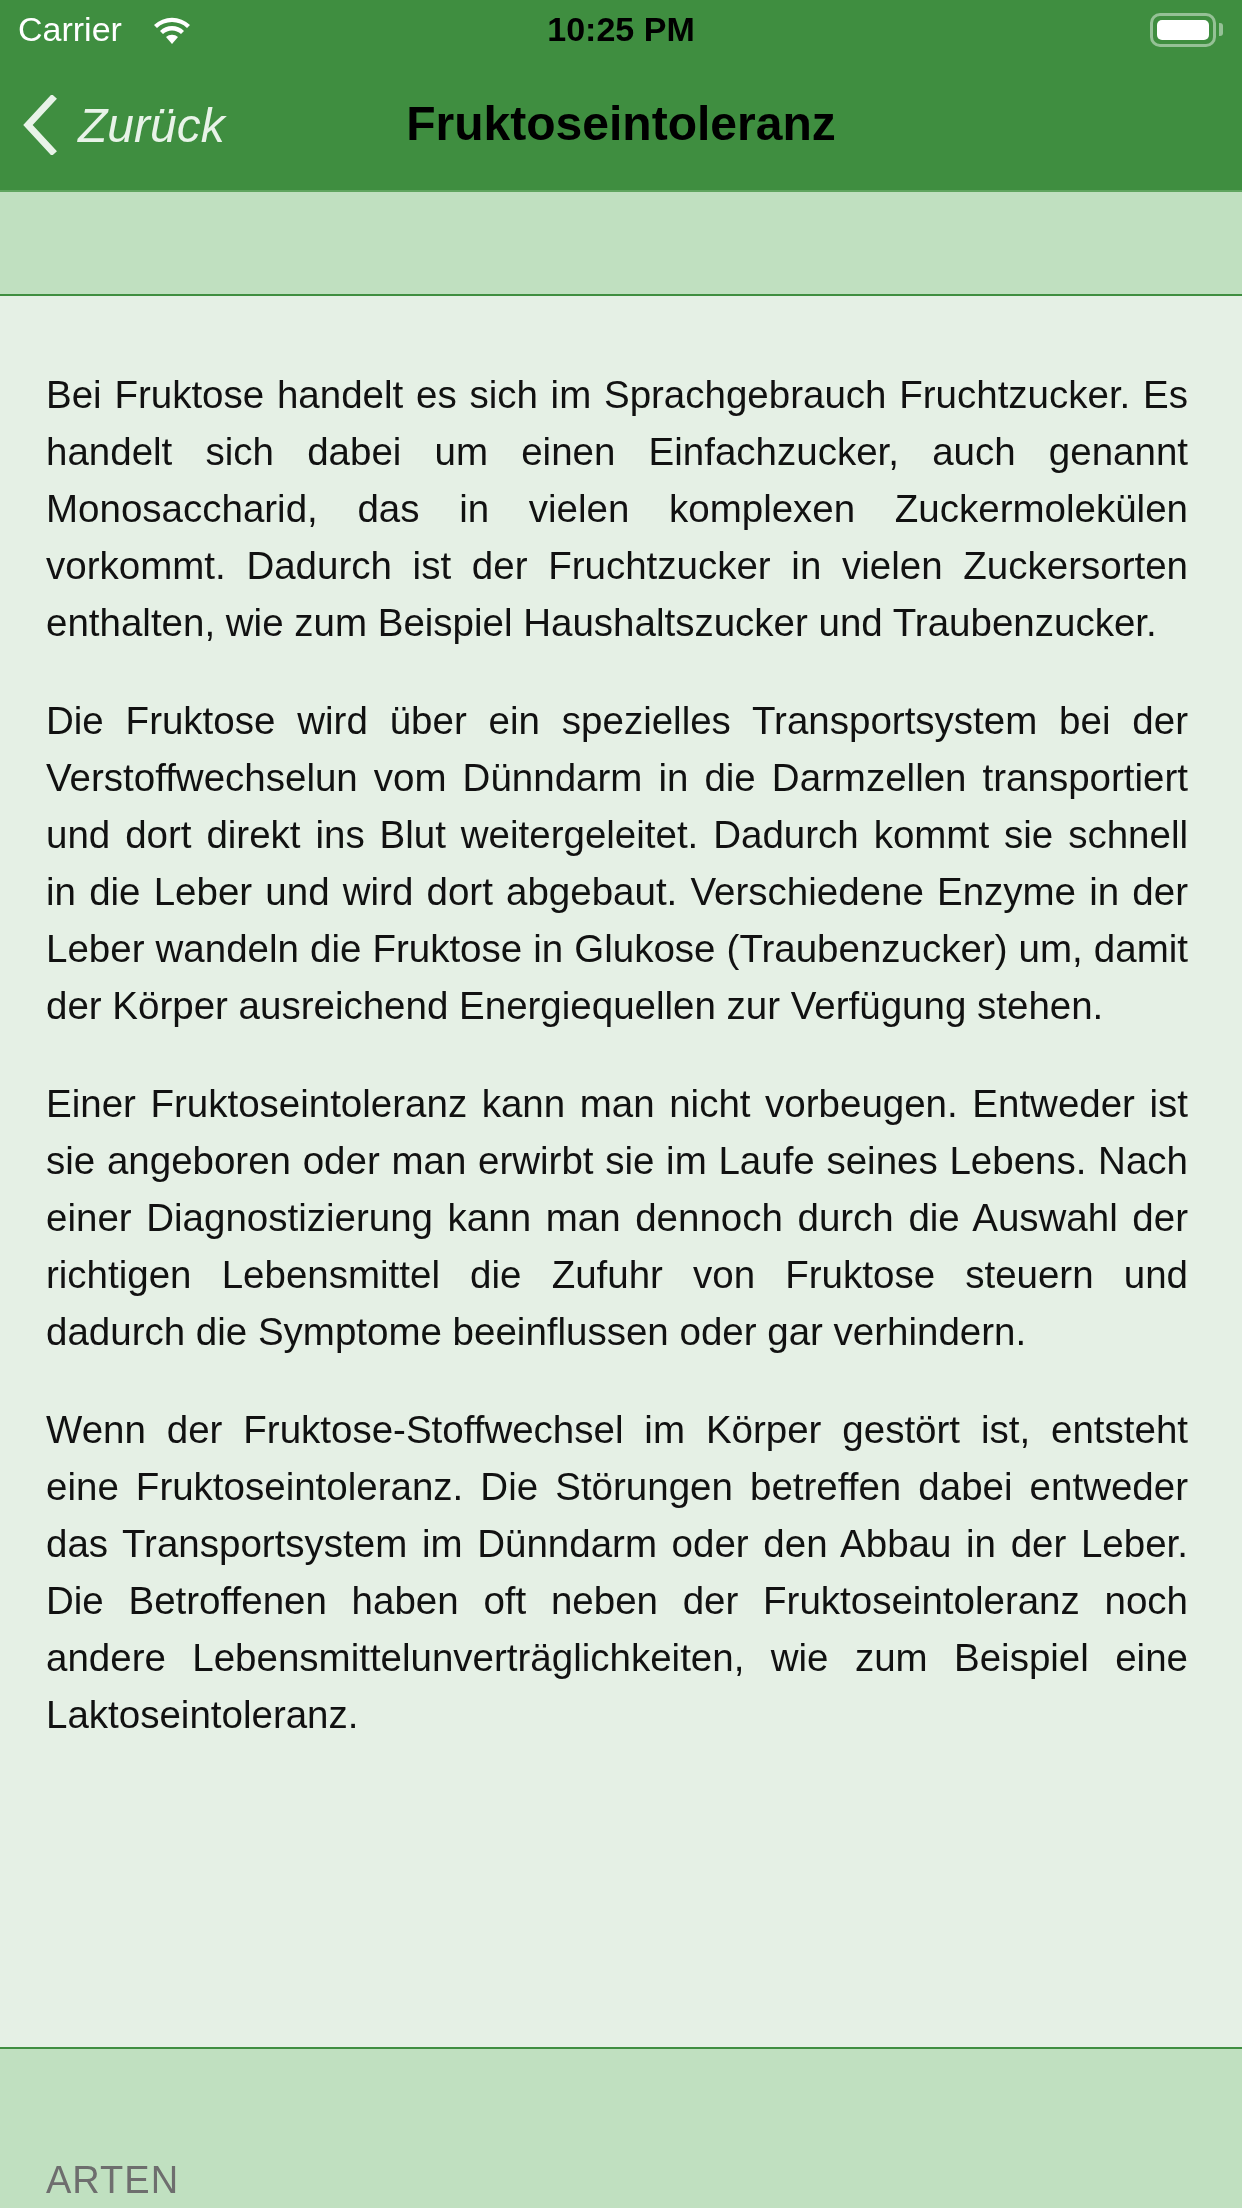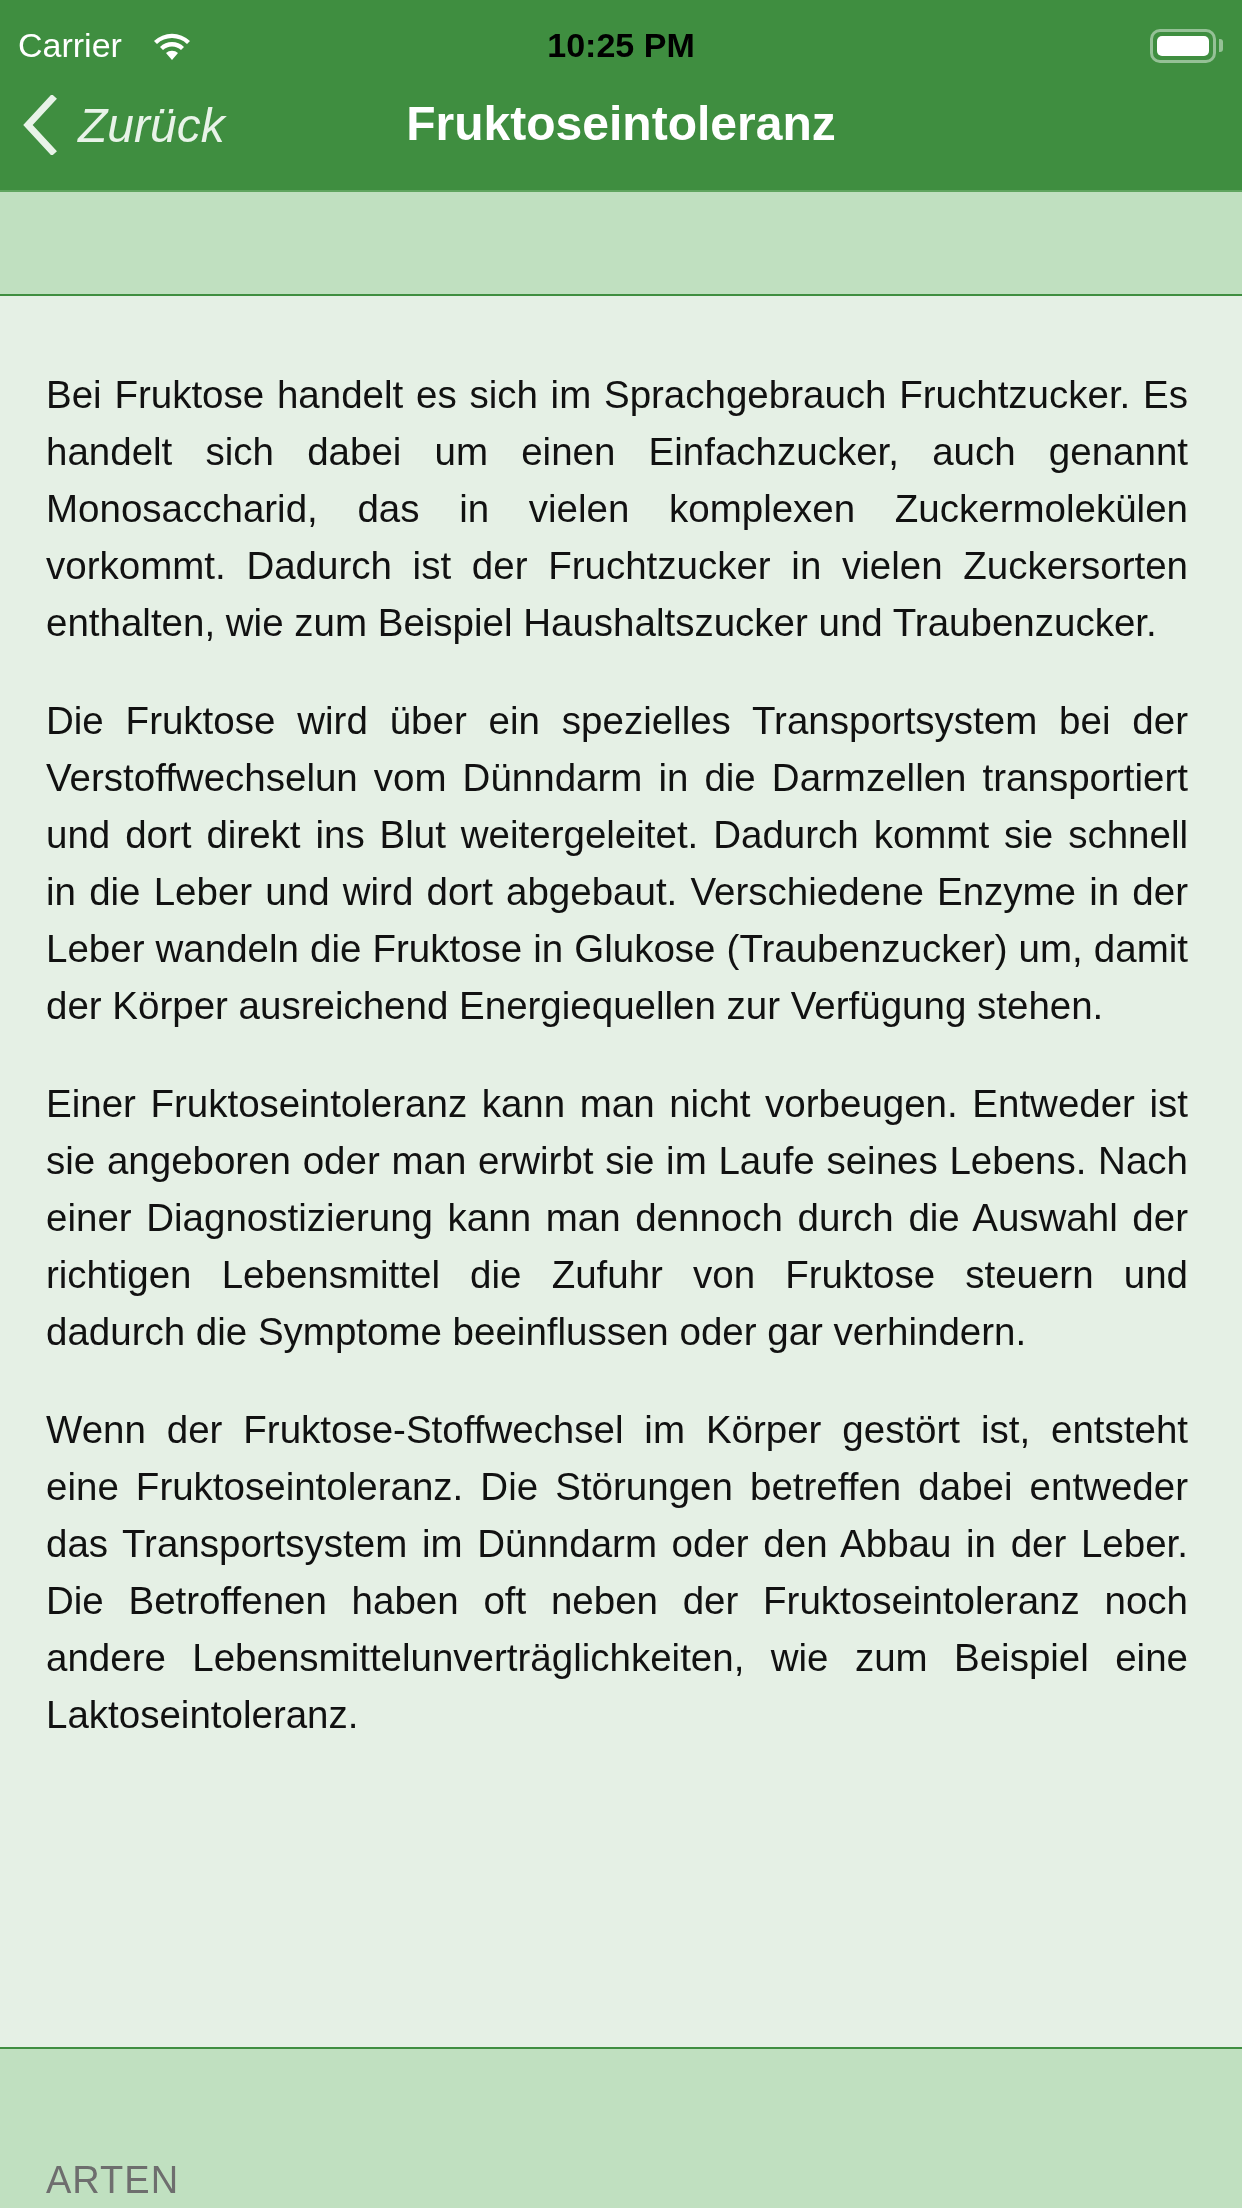--- a/index.html
+++ b/index.html
@@ -7,32 +7,32 @@
     width:1242px; height:2208px; overflow:hidden;
     background:#e5f0e5;
     font-family:"Liberation Sans", "DejaVu Sans", sans-serif;
     position:relative;
   }
   .navbar {
     position:absolute; left:0; top:0; width:1242px; height:190px;
     background:#3f8e40; color:#fff;
   }
   .status {
-    position:absolute; top:16px; left:0; width:1086px; height:60px;
+    position:absolute; top:0; left:0; width:1086px; height:60px;
   }
   .carrier { position:absolute; left:18px; top:10px; font-size:34px; color:#fff; }
   .wifi { position:absolute; left:152px; top:14px; width:40px; height:32px; }
   .time { position:absolute; left:0; width:1242px; top:10px; text-align:center; font-size:34px; font-weight:bold; color:#000000; }
   .battery { position:absolute; left:1150px; top:13px; width:66px; height:34px; border:3px solid rgba(255,255,255,0.45); border-radius:10px; box-sizing:border-box; }
   .battery-fill { position:absolute; left:4px; top:4px; right:4px; bottom:4px; background:#fff; border-radius:5px; }
   .battery-tip { position:absolute; left:1219px; top:23px; width:4px; height:13px; background:rgba(255,255,255,0.45); border-radius:0 3px 3px 0; }
   .back-btn { position:absolute; left:20px; top:90px; height:70px; display:flex; align-items:center; cursor:pointer; color:#e8f3e8; }
   .chevron { width:40px; height:60px; margin-right:18px; }
   .back-label { font-size:48px; color:#e8f3e8;font-style:italic; }
-  .title { position:absolute; left:0; width:1242px; top:96px; text-align:center; font-size:48px; font-weight:bold; color:#ffffff; }
+  .title { position:absolute; left:0; width:1242px; top:96px; text-align:center; font-size:48px; font-weight:bold; color:#000000; }
   .title span { position:relative; left:0; }
   .header-band {
     position:absolute; left:0; top:190px; width:1242px; height:106px;
     background:#c0e0c0; border-bottom:2px solid #3f8e40; border-top:2px solid #5fa55f;
     box-sizing:border-box;
   }
   .content {
     position:absolute; left:46px; top:366px; width:1150px;
   }
   .para {

